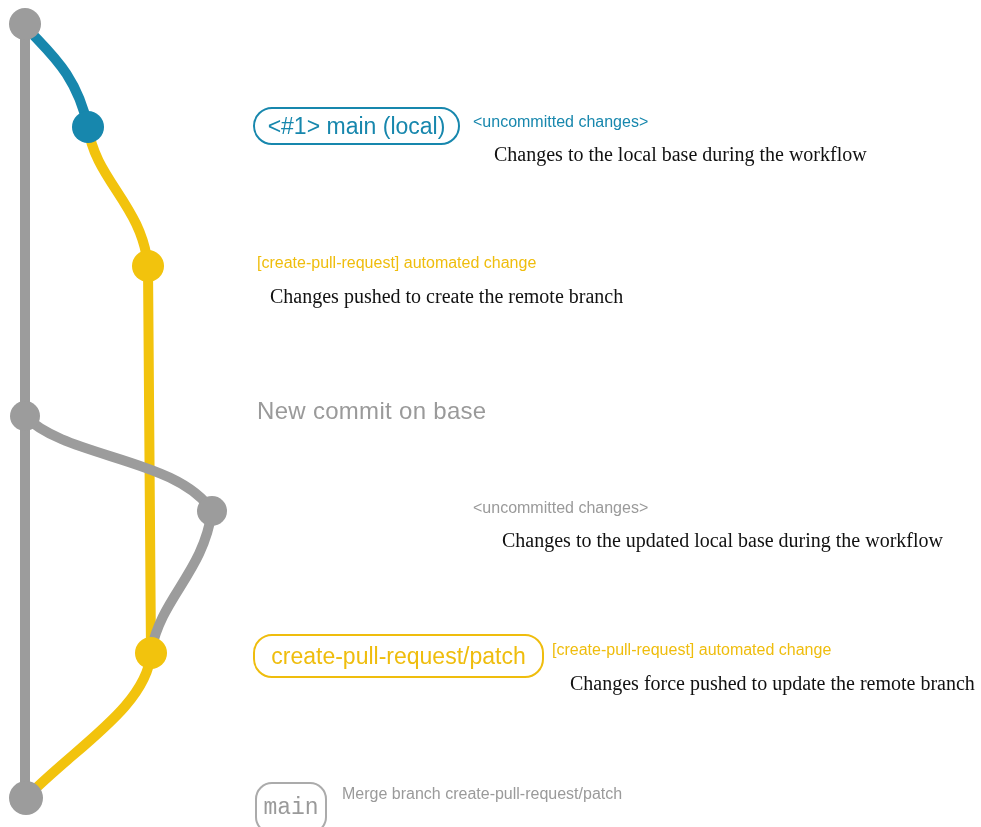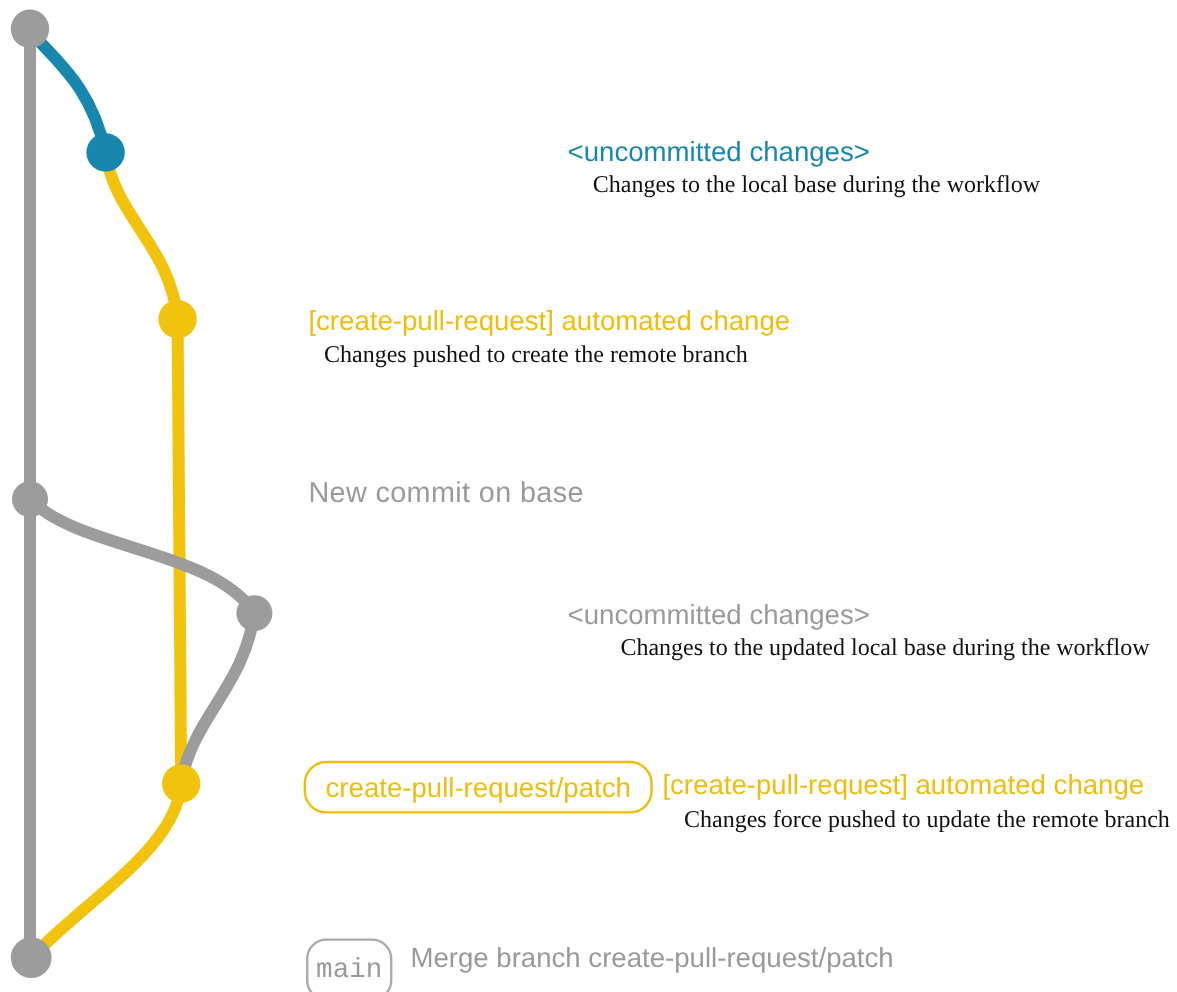--- a/index.html
+++ b/index.html
@@ -21,37 +21,37 @@
 
   .badge {
     position:absolute; display:flex; align-items:center; justify-content:center;
     border:2px solid; border-radius:19px; font-size:23px; box-sizing:border-box;
     white-space:nowrap;
   }
   .badge.blue   { border-color:var(--blue);        color:var(--blue); }
   .badge.gray   { border-color:var(--badge-gray);  color:var(--text-gray); }
   .badge.yellow { border-color:var(--yellow-text); color:var(--yellow-text); }
 
-  .title { font-size:23px; }
+  .title { font-size:16px; }
   .title.blue   { color:var(--blue); }
   .title.gray   { color:var(--text-gray); }
   .title.yellow { color:var(--yellow-text); }
 
   .desc { font-family:"Liberation Serif", serif; font-size:20px; color:var(--ink);text-align:center; }
 
   #lbl-last  { left:257px; top:12px; }
   #badge1    { left:253px; top:107px; width:207px; height:38px; }
   #unc1      { left:473px; top:113px; }
   #desc1     { left:494px; top:143px; }
   #cpr1      { left:257px; top:254px; }
   #desc2     { left:270px; top:285px; }
   #lbl-new   { left:257px; top:397px; }
   #badge2    { left:253px; top:493px; width:207px; height:38px; }
   #unc2      { left:473px; top:499px; }
-  #desc3     { left:517px; top:529px; }
+  #desc3     { left:502px; top:529px; }
   #badge3    { left:253px; top:634px; width:291px; height:44px; }
   #cpr2      { left:552px; top:641px; }
   #desc4     { left:570px; top:672px;font-family:Liberation Serif, serif; }
   #badge5    { left:255px; top:782px; width:72px; height:52px; border-radius:17px;font-family:Liberation Mono, monospace; }
   #lbl-merge { left:342px; top:785px;text-align:center; }
 </style>
 </head>
 <body>
 
 <div class="canvas">
@@ -67,20 +67,21 @@
     <circle class="node gray" cx="25" cy="24" r="16"></circle>
     <circle class="node gray" cx="25" cy="416" r="15"></circle>
     <circle class="node gray" cx="212" cy="511" r="15"></circle>
     <circle class="node gray" cx="26" cy="798" r="17"></circle>
     <circle class="node blue" cx="88" cy="127" r="16"></circle>
     <circle class="node yellow" cx="148" cy="266" r="16"></circle>
     <circle class="node yellow" cx="151" cy="653" r="16"></circle>
   </svg>
 
 
+  <div id="badge1" class="badge blue">&lt;#1&gt; main (local)</div>
   <div id="unc1" class="lbl title blue">&lt;uncommitted changes&gt;</div>
   <div id="desc1" class="lbl desc">Changes to the local base during the workflow</div>
 
   <div id="cpr1" class="lbl title yellow">[create-pull-request] automated change</div>
   <div id="lbl-new" class="lbl hd">New commit on base</div>
 
   <div id="desc2" class="lbl desc">Changes pushed to create the remote branch</div>
 
   <div id="unc2" class="lbl title gray">&lt;uncommitted changes&gt;</div>
   <div id="desc3" class="lbl desc">Changes to the updated local base during the workflow</div>

